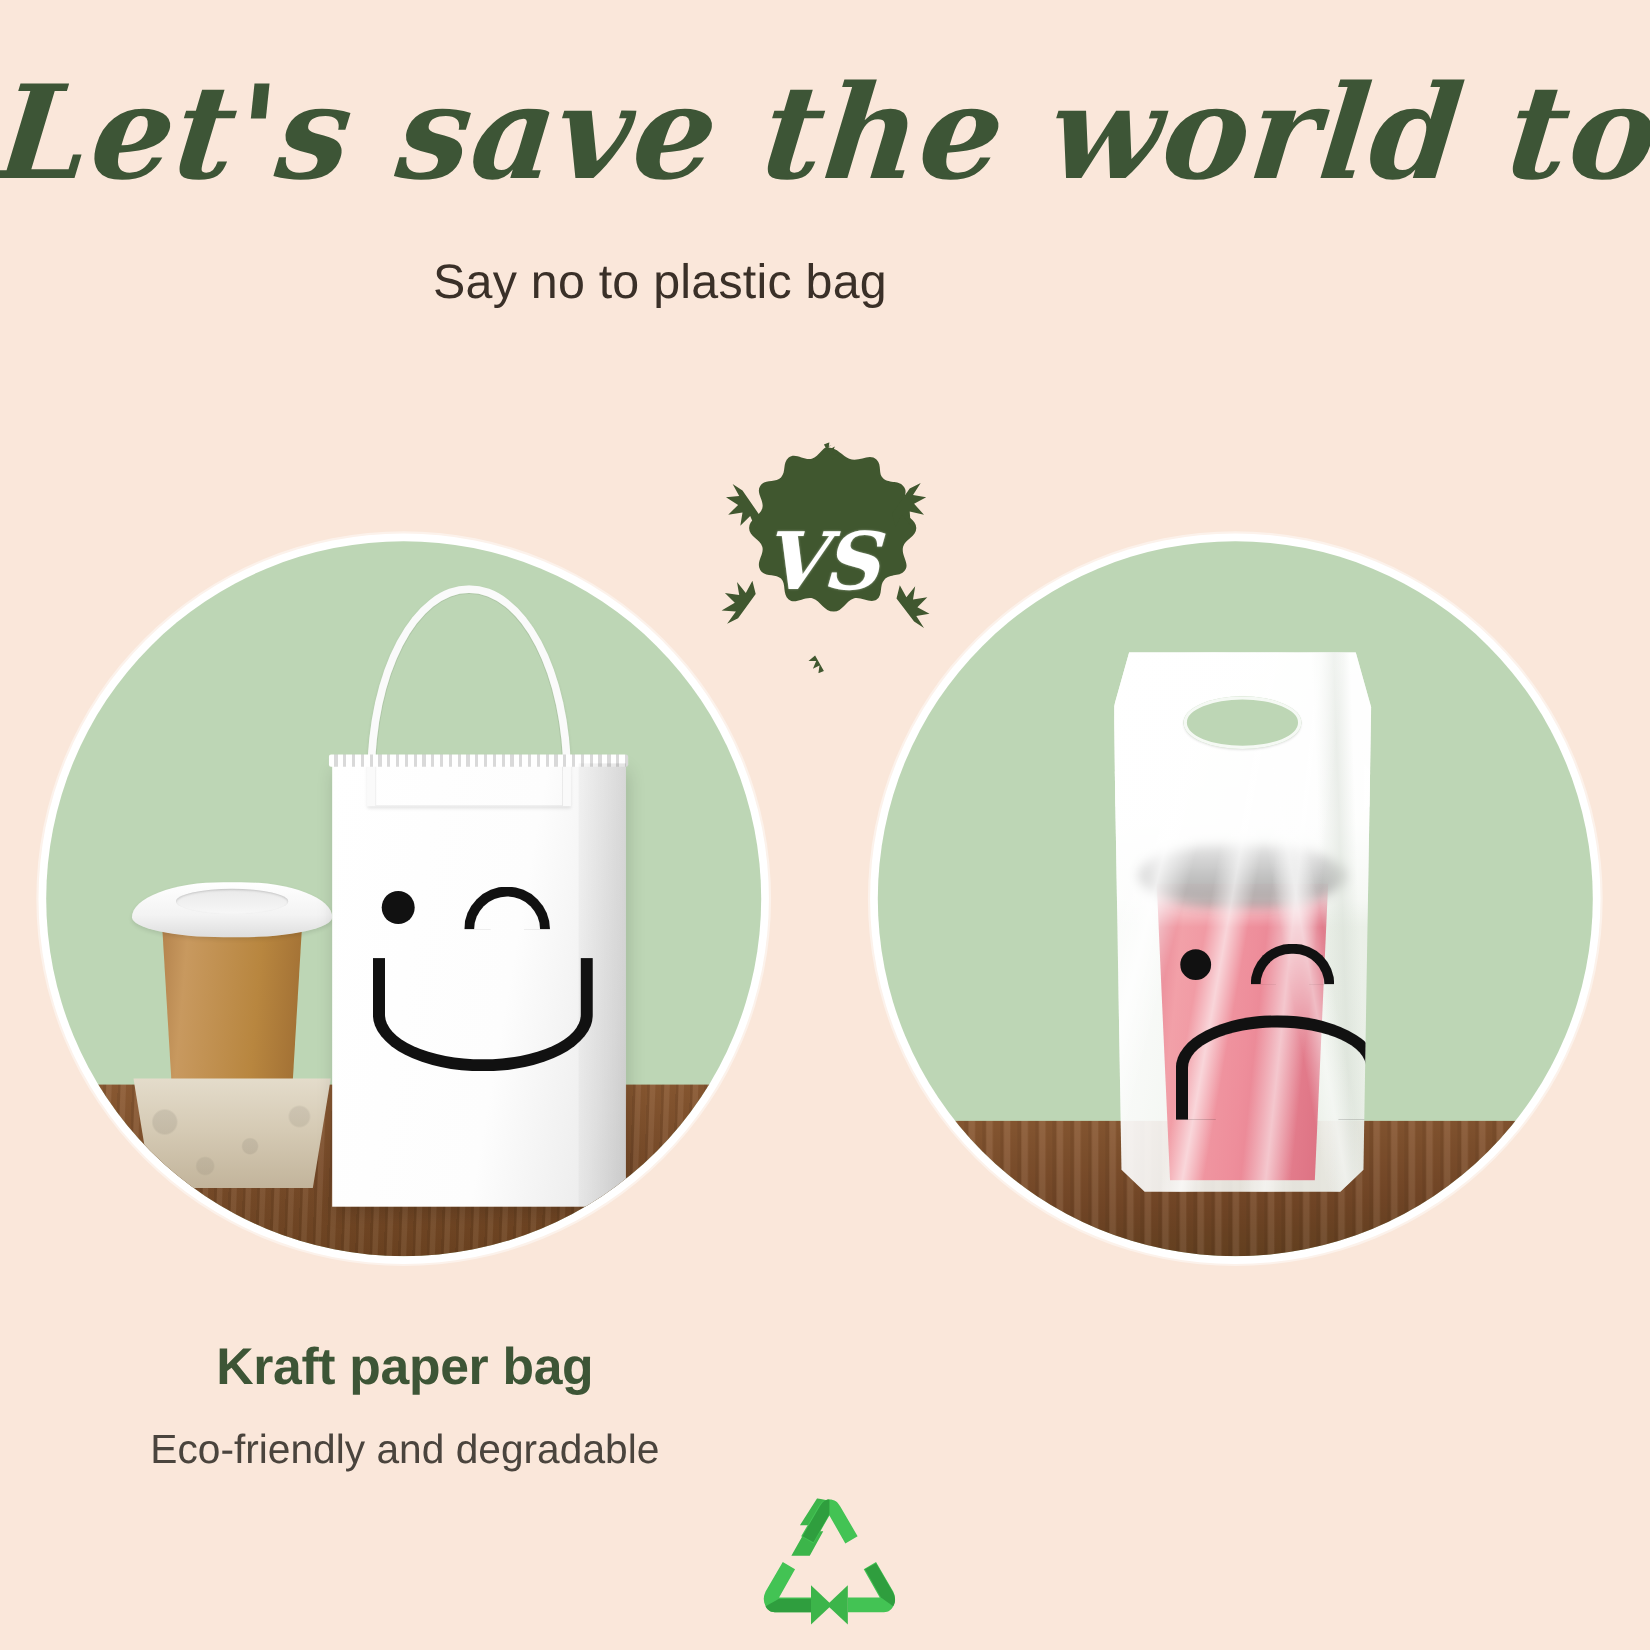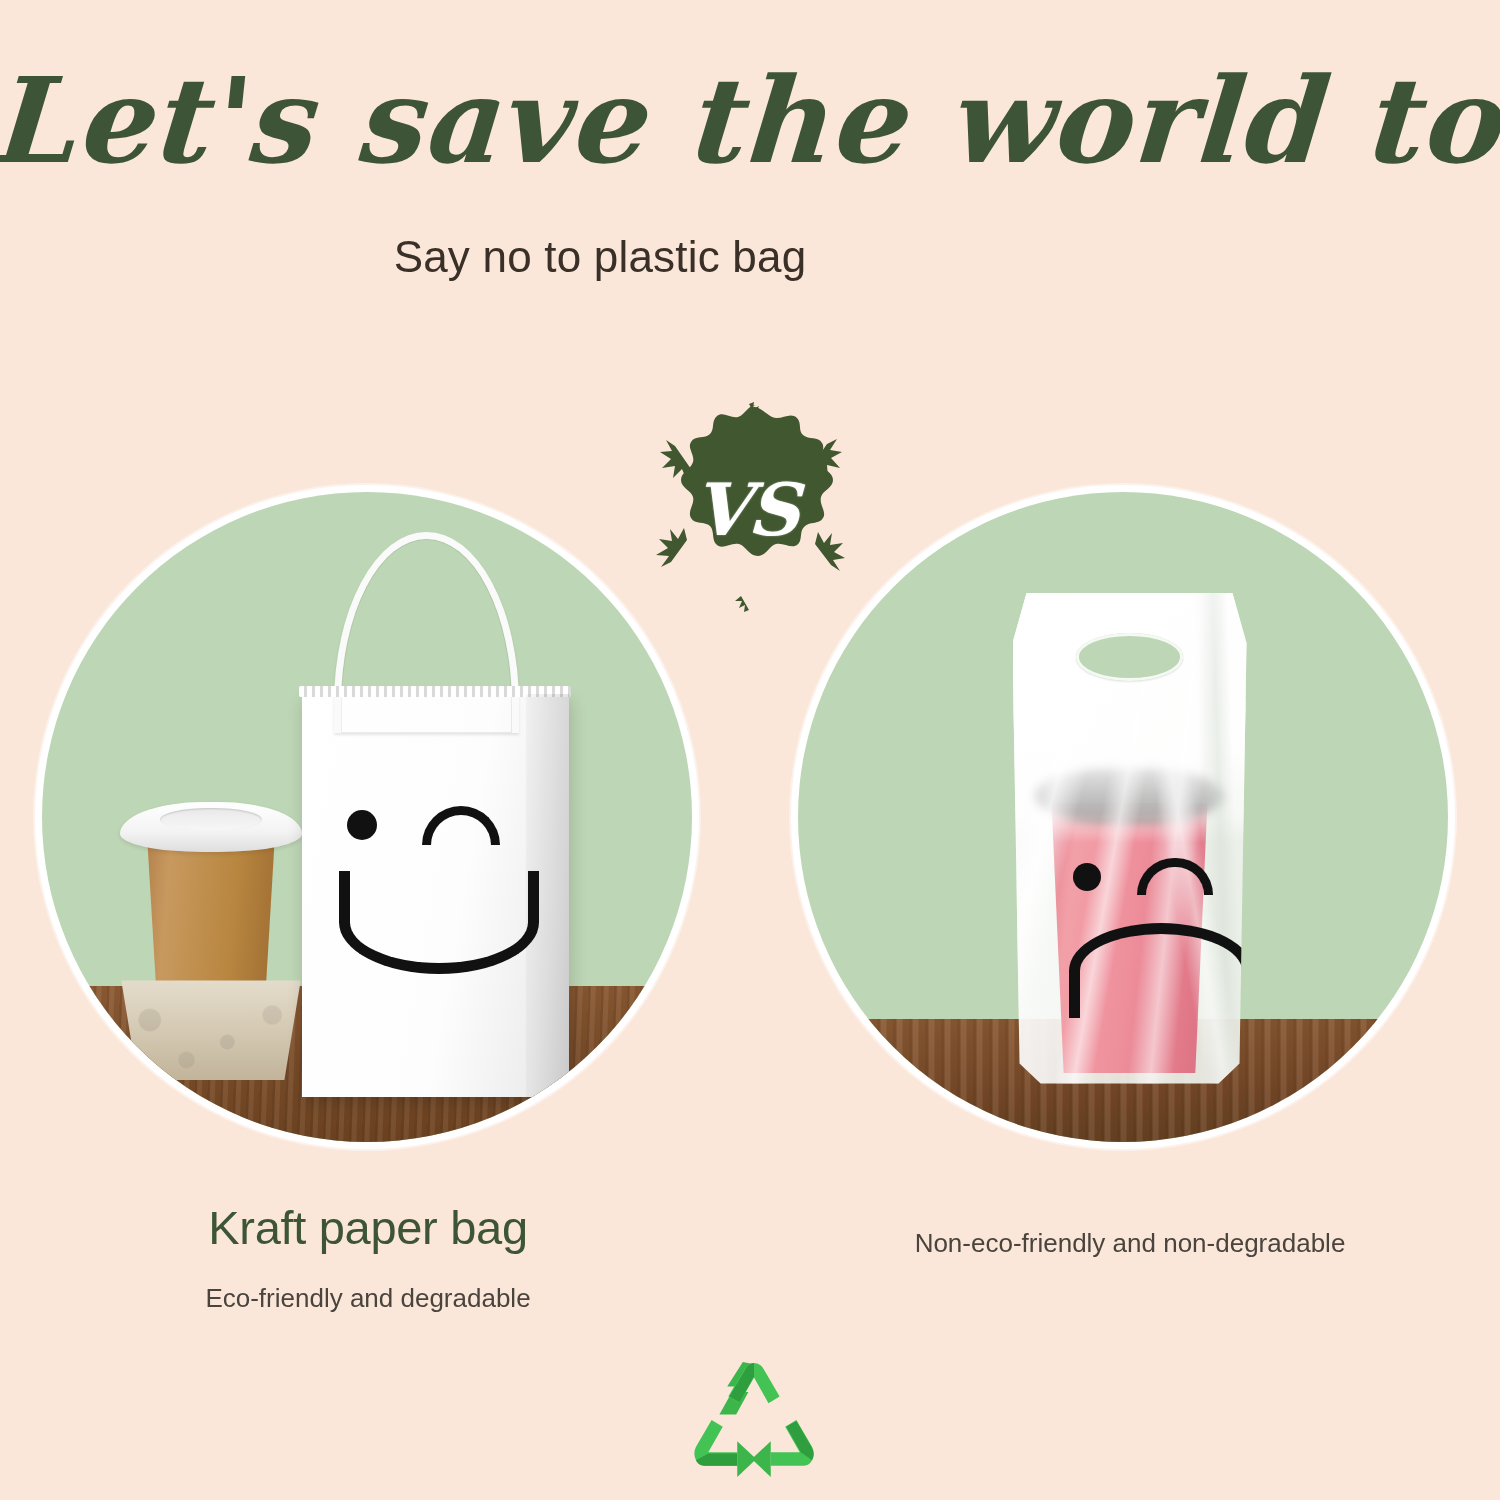--- a/index.html
+++ b/index.html
@@ -342,29 +342,29 @@
   .caption {
     position: absolute;
     top: 1200px;
     width: 680px;
     text-align: center;
   }
   .caption.left  { left: 28px; }
   .caption.right { left: 790px; }
   .caption-title {
     font-size: 47px;
-    font-weight: 400;
+    font-weight: 700;
     letter-spacing: -0.3px;
-    margin: 0;
+    margin: 14px;
   }
   .caption.left  .caption-title { color: #3D5536; }
   .caption.right .caption-title { color: #4A4A4A; }
   .caption-sub {
     margin-top: 28px;
-    font-size: 26px;
+    font-size: 37px;
     font-weight: 400;
     color: #4A443D;
   }
 
   
   .recycle {
     position: absolute;
     left: 686px;
     top: 1362px;
     width: 136px;
@@ -451,21 +451,20 @@
 
   </div>
 </div>
 
 <div class="caption left">
   <div class="caption-title">Kraft paper bag</div>
   <div class="caption-sub">Eco-friendly and degradable</div>
 </div>
 
 <div class="caption right">
-  <div class="caption-sub">Non-eco-friendly and non-degradable</div>
 </div>
 
 <div class="recycle">
   <svg viewBox="0 0 120 104" width="136" height="116">
 
     <path fill="#3CB54A" d="M60 2 L46 27 L55 27 L44 47 L29 47 L43 22 L36 22 L50 0 Z"></path>
     <path fill="#43C354" d="M60 1 C64 1 67 3 69 7 L83 31 L73 37 L60 14 L47 37 L37 31 L51 7 C53 3 56 1 60 1 Z"></path>
     <path fill="#2F9E3E" d="M60 1 C57 1 54 3 52 7 L38 31 L47 36 L60 13 Z"></path>
 
     <path fill="#43C354" d="M112 88 C114 84 114 80 112 76 L98 52 L88 58 L101 81 L75 81 L75 93 L103 93 C107 93 110 92 112 88 Z"></path>

